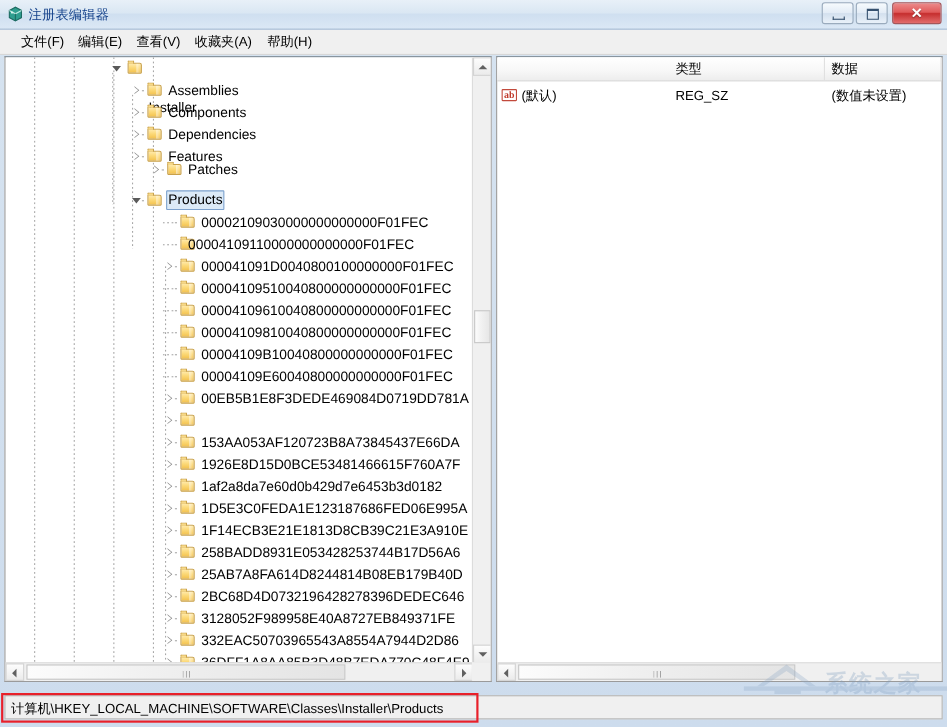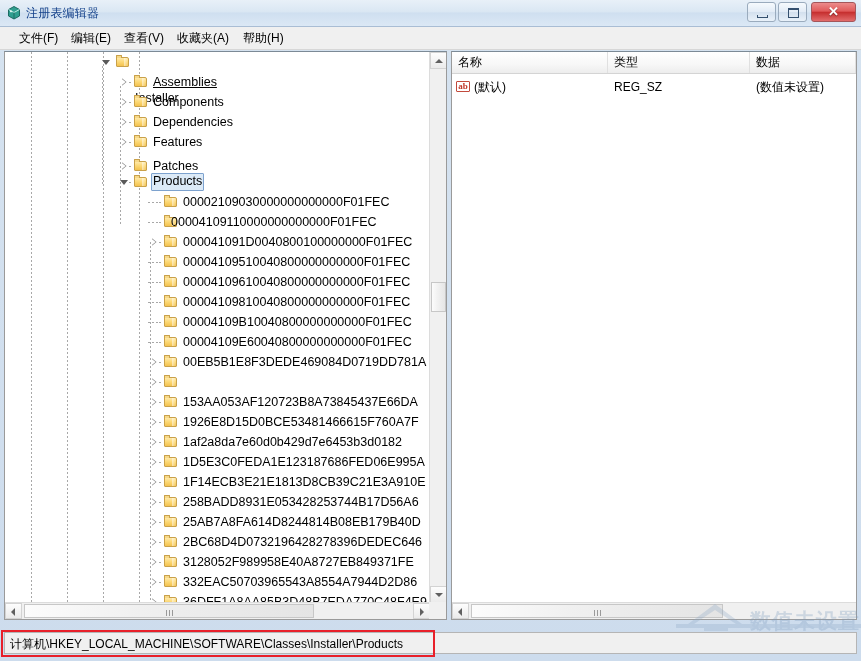--- a/index.html
+++ b/index.html
@@ -517,21 +517,21 @@
             <span class="tlabel" style="left: 128px; margin-top: 36px;">Installer</span>
           </div>
           <div class="trow" style="top: 20px;">
             <div class="hconn" style="left: 124px; top: 10px; width: 4px;"></div>
             <span class="exp collapsed" style="left: 115px;"></span>
             <span class="folder" style="left: 128px;">
               <span class="fb"></span>
               <span class="ft"></span>
               <span class="fs"></span>
             </span>
-            <span class="tlabel" style="left: 146px; text-decoration: underline;">Assemblies</span>
+            <span class="tlabel" style="left: 146px;">Assemblies</span>
           </div>
           <div class="trow" style="top: 40px;">
             <div class="hconn" style="left: 124px; top: 10px; width: 4px;"></div>
             <span class="exp collapsed" style="left: 115px;"></span>
             <span class="folder" style="left: 128px;">
               <span class="fb"></span>
               <span class="ft"></span>
               <span class="fs"></span>
             </span>
             <span class="tlabel" style="left: 146px;">Components</span>
@@ -549,21 +549,21 @@
           <div class="trow" style="top: 80px;">
             <div class="hconn" style="left: 124px; top: 10px; width: 4px;"></div>
             <span class="exp collapsed" style="left: 115px;"></span>
             <span class="folder" style="left: 128px;">
               <span class="fb"></span>
               <span class="ft"></span>
               <span class="fs"></span>
             </span>
             <span class="tlabel" style="left: 146px;">Features</span>
           </div>
-          <div class="trow" style="top: 104px;">
+          <div class="trow" style="top: 92px; margin-left: 18px;">
             <div class="hconn" style="left: 124px; top: 10px; width: 4px;"></div>
             <span class="exp collapsed" style="left: 115px;"></span>
             <span class="folder" style="left: 128px;">
               <span class="fb"></span>
               <span class="ft"></span>
               <span class="fs"></span>
             </span>
             <span class="tlabel" style="left: 146px;">Patches</span>
           </div>
           <div class="trow" style="top: 120px;">
@@ -810,21 +810,20 @@
       </div>
       <div class="sb-btn" style="right:0; top:0; width:17px; height:16px;">
         <span class="arrow right"></span>
       </div>
     </div>
     <div class="sb-corner"></div>
   </div>
 
   <div id="value-panel">
     <div id="col-header">
-        <div class="col" style="left: 0px; width: 156px;">名称</div>
         <div class="col" style="left: 156px; width: 142px;">类型</div>
         <div class="col" style="left: 298px; width: 106px;">数据</div>
       </div>
     <div id="value-rows">
         <div class="vrow" style="top: 26px;">
           <span id="ab-icon">
             <span class="abbox"></span>
             <span class="abtxt">ab</span>
           </span>
           <span class="vcell" style="left: 22px;">(默认)</span>
@@ -847,16 +846,16 @@
     <div id="status-text">计算机\HKEY_LOCAL_MACHINE\SOFTWARE\Classes\Installer\Products</div>
   </div>
   <div id="status-highlight"></div>
 
   <div id="watermark">
     <div class="wm-bar"></div>
     <svg class="wm-logo" viewBox="0 0 66 40">
       <path d="M33 4 L60 24 L54 24 L33 10 L12 24 L6 24 Z" fill="#8fa9c6"></path>
       <path d="M22 26 L46 26 L46 31 L22 31 Z" fill="#8fa9c6"></path>
     </svg>
-    <div class="wm-text">数值未设置</div>
+    <div class="wm-text">系统之家</div>
   </div>
 
 </div>
 
 </body></html>

